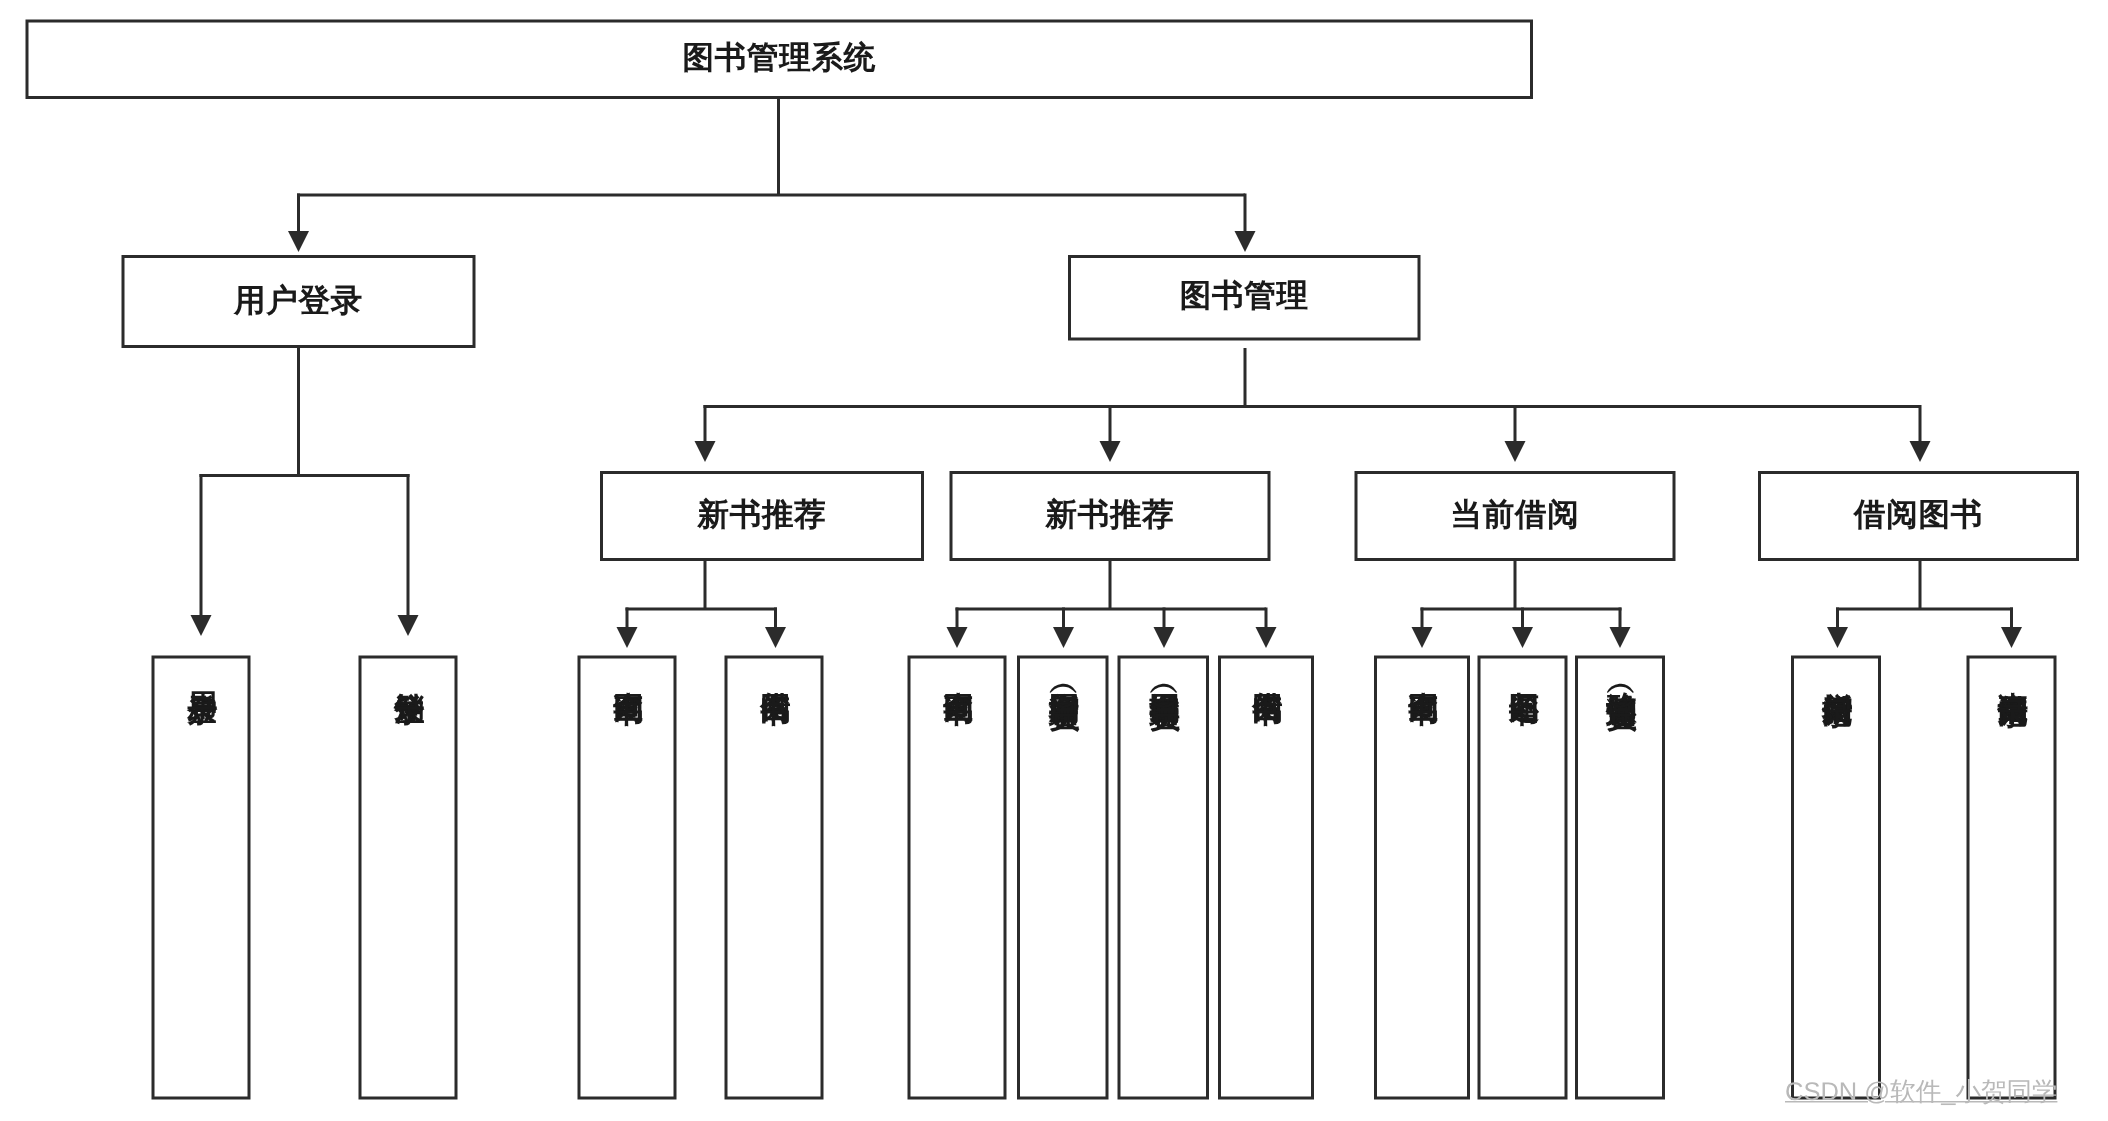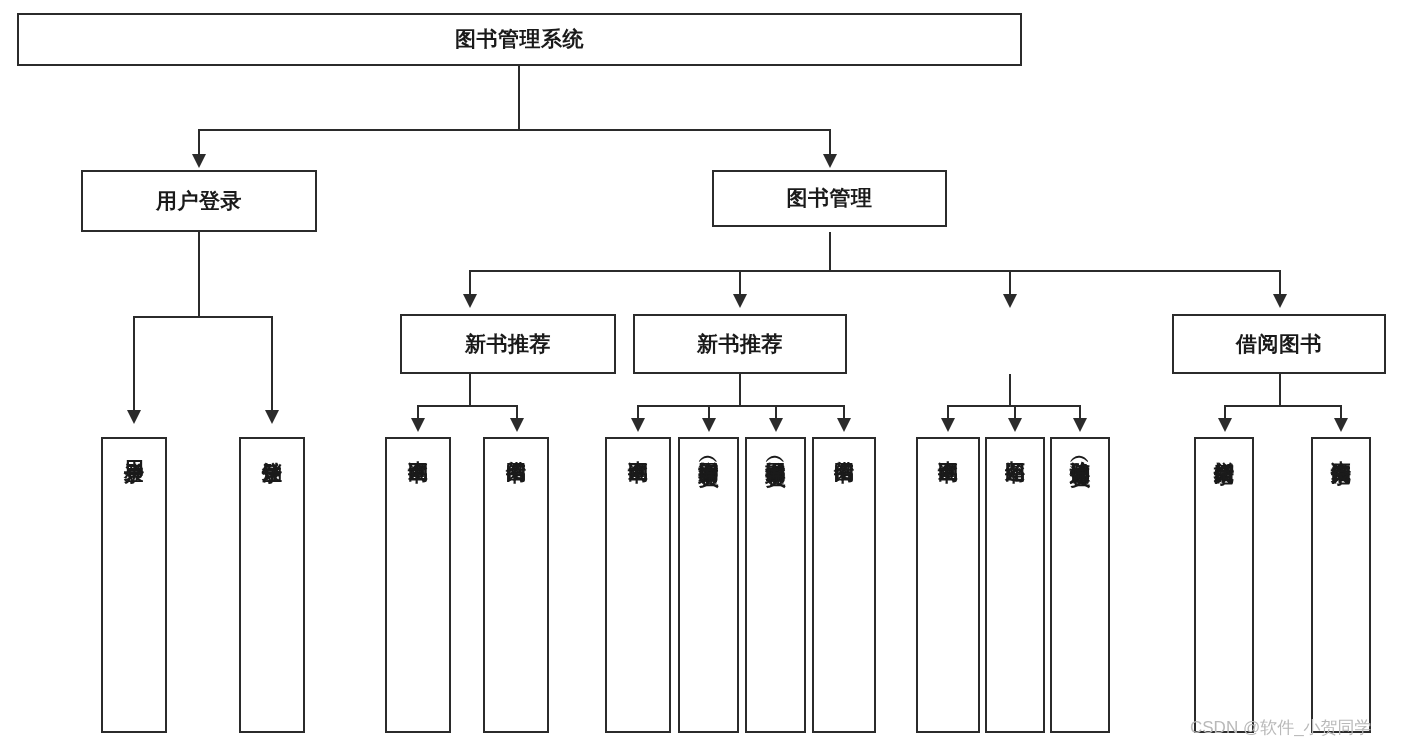--- a/index.html
+++ b/index.html
@@ -159,20 +159,23 @@
   <div class="node horiz" style="left:712px; top:170px; width:235px; height:57px;">
     <span class="node-label">图书管理</span>
   </div>
 
   <div class="node horiz" style="left:362px; top:314px; width:216px; height:60px;margin-left:38px;">
     <span class="node-label">新书推荐</span>
   </div>
   <div class="node horiz" style="left:633px; top:314px; width:214px; height:60px;">
     <span class="node-label">新书推荐</span>
   </div>
+  <div class="node horiz" style="left:903px; top:314px; width:214px; height:60px;">
+    <span class="node-label">当前借阅</span>
+  </div>
   <div class="node horiz" style="left:1172px; top:314px; width:214px; height:60px;">
     <span class="node-label">借阅图书</span>
   </div>
 
   <div class="node vert" style="left:101px; top:437px; width:66px; height:296px;">
     <span class="node-label">用户登录</span>
   </div>
   <div class="node vert" style="left:239px; top:437px; width:66px; height:296px;">
     <span class="node-label">注销登录</span>
   </div>
@@ -207,15 +210,15 @@
     <span class="node-label">确认归还（管理员）</span>
   </div>
 
   <div class="node vert" style="left:1194px; top:437px; width:60px; height:296px;">
     <span class="node-label">新增借阅记录</span>
   </div>
   <div class="node vert" style="left:1311px; top:437px; width:60px; height:296px;">
     <span class="node-label">查询借阅记录</span>
   </div>
 
-  <div id="watermark" style="left:1190px; top:716px;">CSDN @软件_小贺同学</div>
+  <div id="watermark" style="left:1190px; top:716px;text-decoration:underline;">CSDN @软件_小贺同学</div>
 
 </div>
 
 </body></html>

